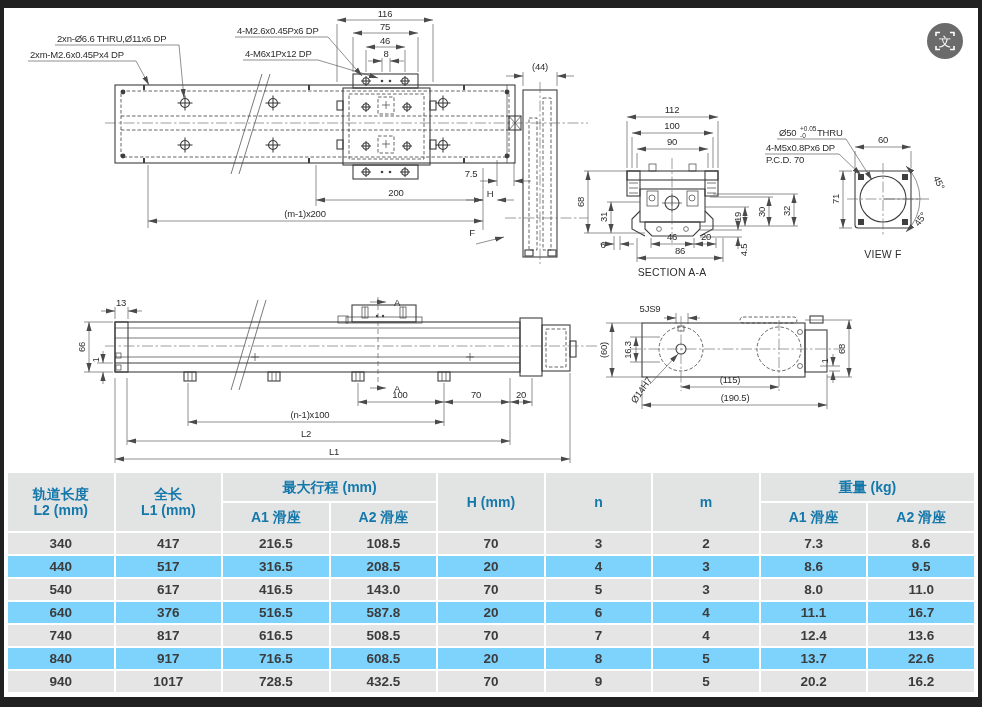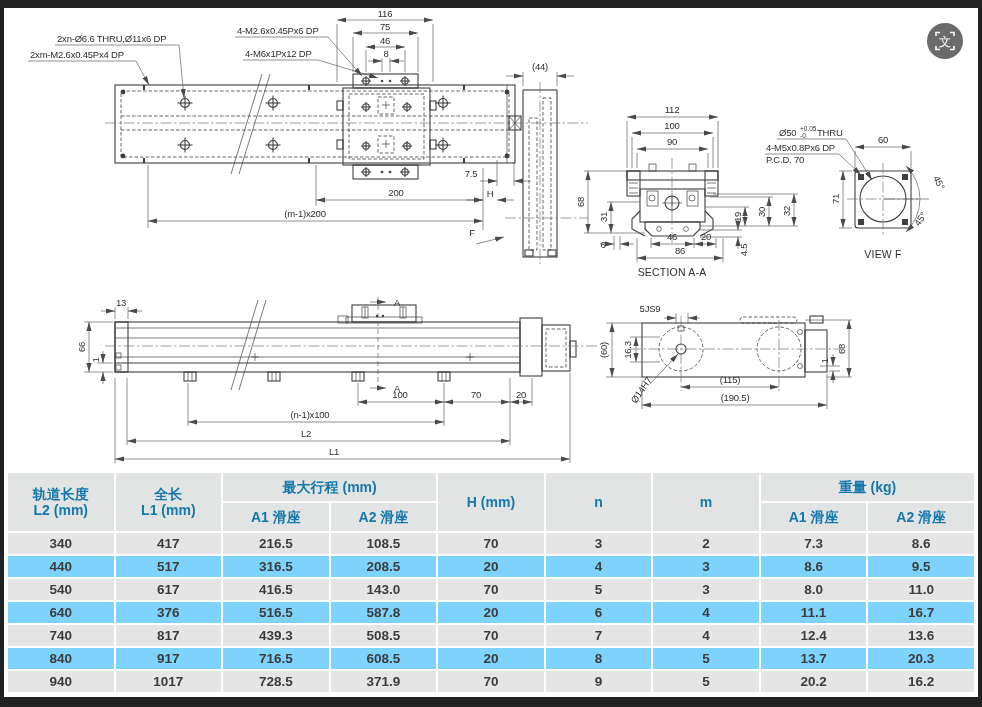--- a/index.html
+++ b/index.html
@@ -542,44 +542,44 @@
         <td>587.8</td>
         <td>20</td>
         <td>6</td>
         <td>4</td>
         <td>11.1</td>
         <td>16.7</td>
       </tr>
       <tr class="odd">
         <td>740</td>
         <td>817</td>
-        <td>439.3</td>
+        <td>616.5</td>
         <td>508.5</td>
         <td>70</td>
         <td>7</td>
         <td>4</td>
         <td>12.4</td>
         <td>13.6</td>
       </tr>
       <tr class="even">
         <td>840</td>
         <td>917</td>
         <td>716.5</td>
         <td>608.5</td>
         <td>20</td>
         <td>8</td>
         <td>5</td>
         <td>13.7</td>
-        <td>20.3</td>
+        <td>22.6</td>
       </tr>
       <tr class="odd">
         <td>940</td>
         <td>1017</td>
         <td>728.5</td>
-        <td>371.9</td>
+        <td>432.5</td>
         <td>70</td>
         <td>9</td>
         <td>5</td>
         <td>20.2</td>
         <td>16.2</td>
       </tr>
     </tbody>
 </table>
 
 

